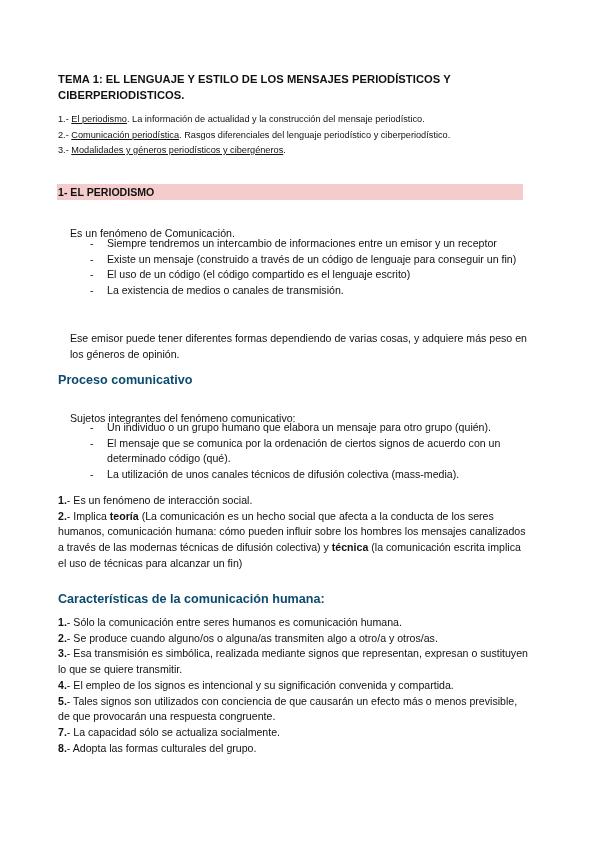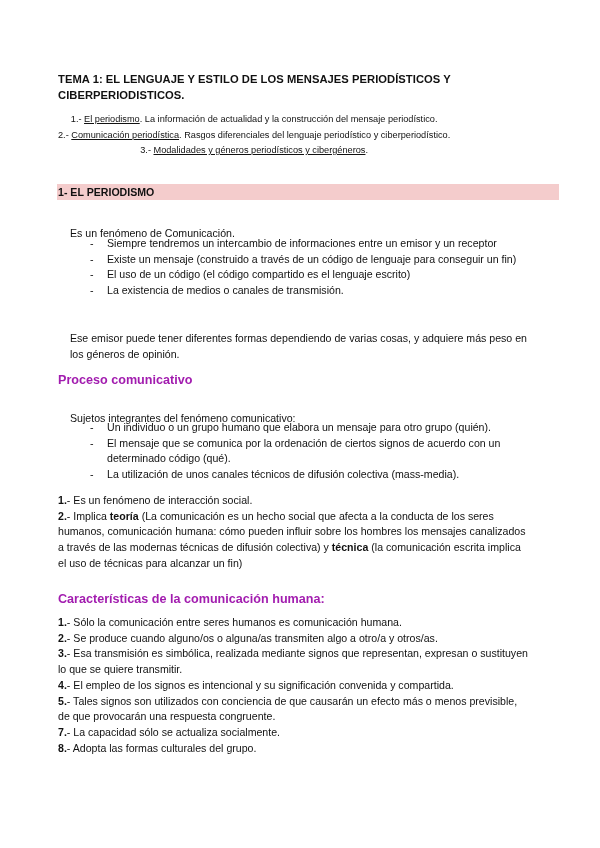--- a/index.html
+++ b/index.html
@@ -34,29 +34,28 @@
   }
   .toc {
     position: absolute;
     left: 0;
     top: 112px;
     font-size: 9.2px;
     line-height: 15.5px;
     margin: 0;
     padding: 0;
     list-style: none;
-    text-align: center;
   }
   .toc li { white-space: nowrap; }
   .toc .u { text-decoration: underline; }
   .section-bar {
     position: absolute;
     left: -1px;
     top: 184px;
-    width: 502px;
+    width: 466px;
     height: 16px;
     background: #f4cccc;
     font-weight: bold;
     font-size: 10.6px;
     line-height: 16px;
     padding-left: 1px;
     box-sizing: border-box;
   }
   .p {
     position: absolute;
@@ -81,21 +80,21 @@
     padding-left: 49px;
   }
   .dash-list li .dash {
     position: absolute;
     left: 32px;
     top: 0;
   }
   .red-heading {
     position: absolute;
     left: 0;
-    color: #a21caf;
+    color: #0c4a6e;
     font-weight: bold;
     font-size: 12.6px;
     line-height: 18px;
     margin: 0;
     white-space: nowrap;
   }
   .num-list {
     position: absolute;
     left: 0;
     margin: 0;

